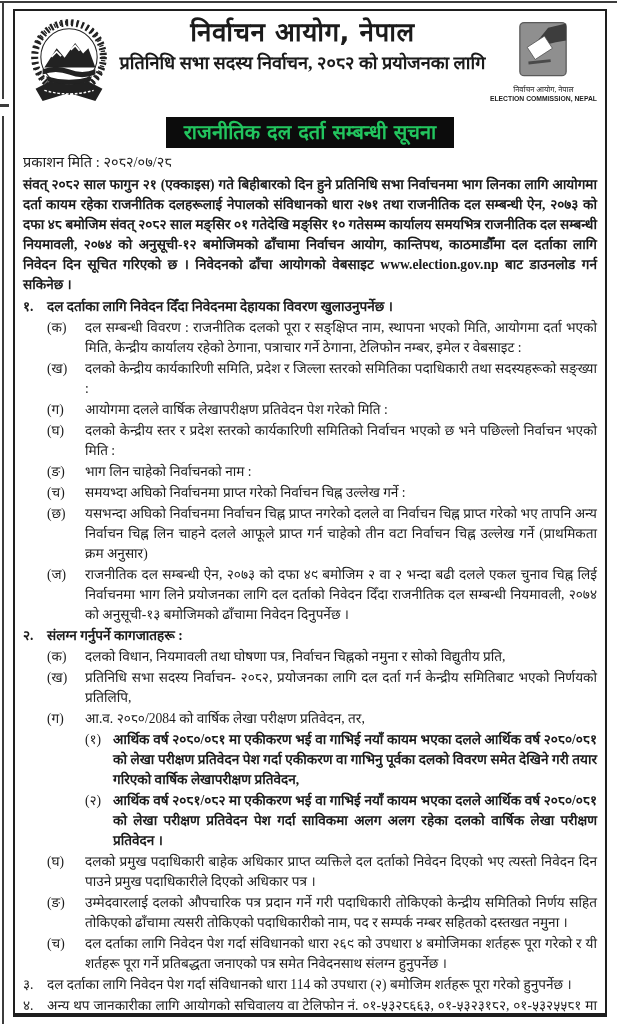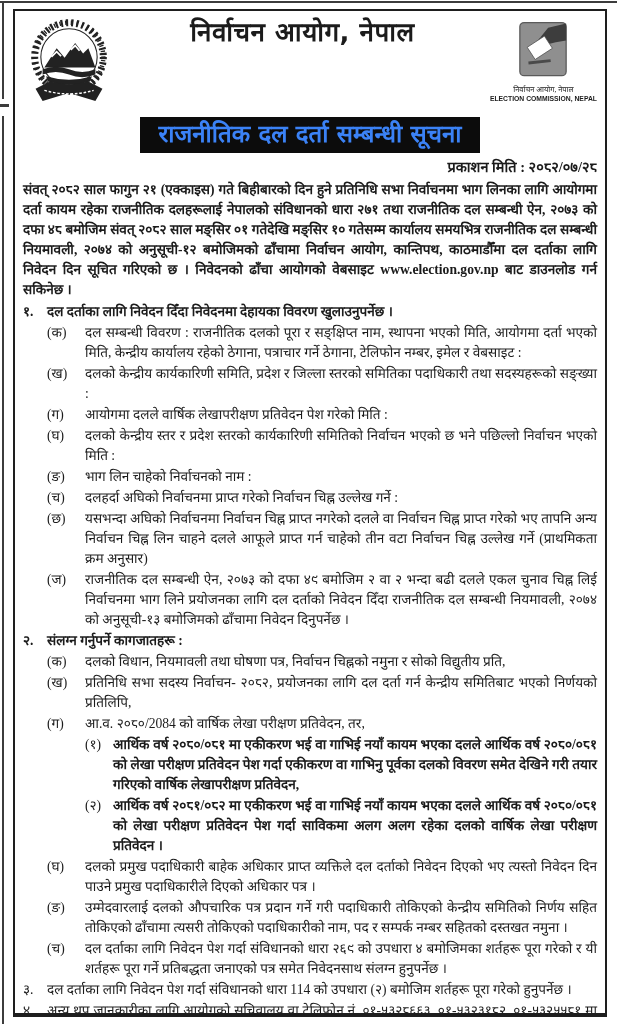--- a/index.html
+++ b/index.html
@@ -30,25 +30,25 @@
     font-weight:bold;font-size:26px;line-height:1.12;letter-spacing:0.5px;
   }
   .subline{font-weight:bold;font-size:18px;line-height:1.35;margin-top:4px;}
   .logo-col{flex:0 0 100px;text-align:center;padding-top:4px;}
   .logo-cap-np{font-size:7.5px;line-height:1.15;margin-top:2px;white-space:nowrap;}
   .logo-cap-en{font-size:6.8px;line-height:1.15;font-weight:bold;
     font-family:"Liberation Sans","DejaVu Sans",sans-serif;white-space:nowrap;}
 
   .banner{
     display:block;width:max-content;margin:3px auto 3px;
-    background:#0c0c0c;color:#3b82f6;
+    background:#0c0c0c;color:#22c55e;
     font-family:"DejaVu Sans","Liberation Sans",sans-serif;
-    font-weight:bold;font-size:24px;line-height:1.2;padding:3px 18px 4px;
-  }
-  .pubdate{text-align:right;font-weight:bold;font-size:14.5px;margin:1px 0 4px;}
+    font-weight:bold;font-size:20px;line-height:1.2;padding:3px 18px 4px;
+  }
+  .pubdate{text-align:left;font-weight:normal;font-size:14.5px;margin:1px 0 4px;}
 
   
   .body{font-size:13.6px;line-height:20px;text-align:justify;}
   .intro{margin:0 0 2px 0;font-weight:bold;}
   .sec{display:flex;margin-top:1px;}
   .sec .num{flex:0 0 24px;}
   .sec .sec-tx{flex:1;}
   .bold{font-weight:bold;}
   .sub{display:flex;margin-left:24px;margin-top:1px;}
   .sub .mk{flex:0 0 38px;}
@@ -79,20 +79,21 @@
           <path d="M30 44 L36 38 L41 43 M52 36 L57 31 L62 37" stroke="#fff" stroke-width="2" fill="none"></path>
           <path d="M20 58 Q35 52 50 58 Q65 64 80 58 L80 64 Q65 70 50 64 Q35 58 20 64 Z" fill="#222"></path>
           <path d="M24 66 Q50 74 76 66 L74 72 Q50 80 26 72 Z" fill="#222"></path>
           <path d="M12 80 L28 72 L50 76 L72 72 L88 80 L80 94 L50 85 L20 94 Z" fill="#222"></path>
           <path d="M22 82 Q50 90 78 82" stroke="#fff" stroke-width="1.6" fill="none" stroke-dasharray="3 2"></path>
         </svg>
       </div>
 
       <div class="titles">
         <div class="org-title">निर्वाचन आयोग, नेपाल</div>
+        <div class="subline">प्रतिनिधि सभा सदस्य निर्वाचन, २०८२ को प्रयोजनका लागि</div>
       </div>
 
       <div class="logo-col">
         <span>
           
           <svg width="52" height="60" viewBox="0 0 60 70" aria-hidden="true">
             <rect x="3" y="3" width="54" height="62" rx="5" fill="#8f8f8f" stroke="#5a5a5a" stroke-width="1.5"></rect>
             <path d="M57 4 L36 9 L27 20 L33 29 L45 26 L57 24 Z" fill="#3d3d3d"></path>
             <path d="M27 20 L22 26 L28 31 L33 29 Z" fill="#3d3d3d"></path>
             <rect x="14" y="24" width="24" height="17" fill="#ffffff" stroke="#4a4a4a" stroke-width="0.8" transform="rotate(-33 26 32)"></rect>
@@ -131,21 +132,21 @@
       <div class="sub">
           <span class="mk">(घ)</span>
           <span class="tx">दलको केन्द्रीय स्तर र प्रदेश स्तरको कार्यकारिणी समितिको निर्वाचन भएको छ भने पछिल्लो निर्वाचन भएको मिति :</span>
         </div>
       <div class="sub">
           <span class="mk">(ङ)</span>
           <span class="tx">भाग लिन चाहेको निर्वाचनको नाम :</span>
         </div>
       <div class="sub">
           <span class="mk">(च)</span>
-          <span class="tx">दलहर्दा अघिको निर्वाचनमा प्राप्त गरेको निर्वाचन चिह्न उल्लेख गर्ने :</span>
+          <span class="tx">समयभ्दा अघिको निर्वाचनमा प्राप्त गरेको निर्वाचन चिह्न उल्लेख गर्ने :</span>
         </div>
       <div class="sub">
           <span class="mk">(छ)</span>
           <span class="tx">यसभन्दा अघिको निर्वाचनमा निर्वाचन चिह्न प्राप्त नगरेको दलले वा निर्वाचन चिह्न प्राप्त गरेको भए तापनि अन्य निर्वाचन चिह्न लिन चाहने दलले आफूले प्राप्त गर्न चाहेको तीन वटा निर्वाचन चिह्न उल्लेख गर्ने (प्राथमिकता क्रम अनुसार)</span>
         </div>
       <div class="sub">
           <span class="mk">(ज)</span>
           <span class="tx">राजनीतिक दल सम्बन्धी ऐन, २०७३ को दफा ४९ बमोजिम २ वा २ भन्दा बढी दलले एकल चुनाव चिह्न लिई निर्वाचनमा भाग लिने प्रयोजनका लागि दल दर्ताको निवेदन दिँदा राजनीतिक दल सम्बन्धी नियमावली, २०७४ को अनुसूची-१३ बमोजिमको ढाँचामा निवेदन दिनुपर्नेछ ।</span>
         </div>
 

